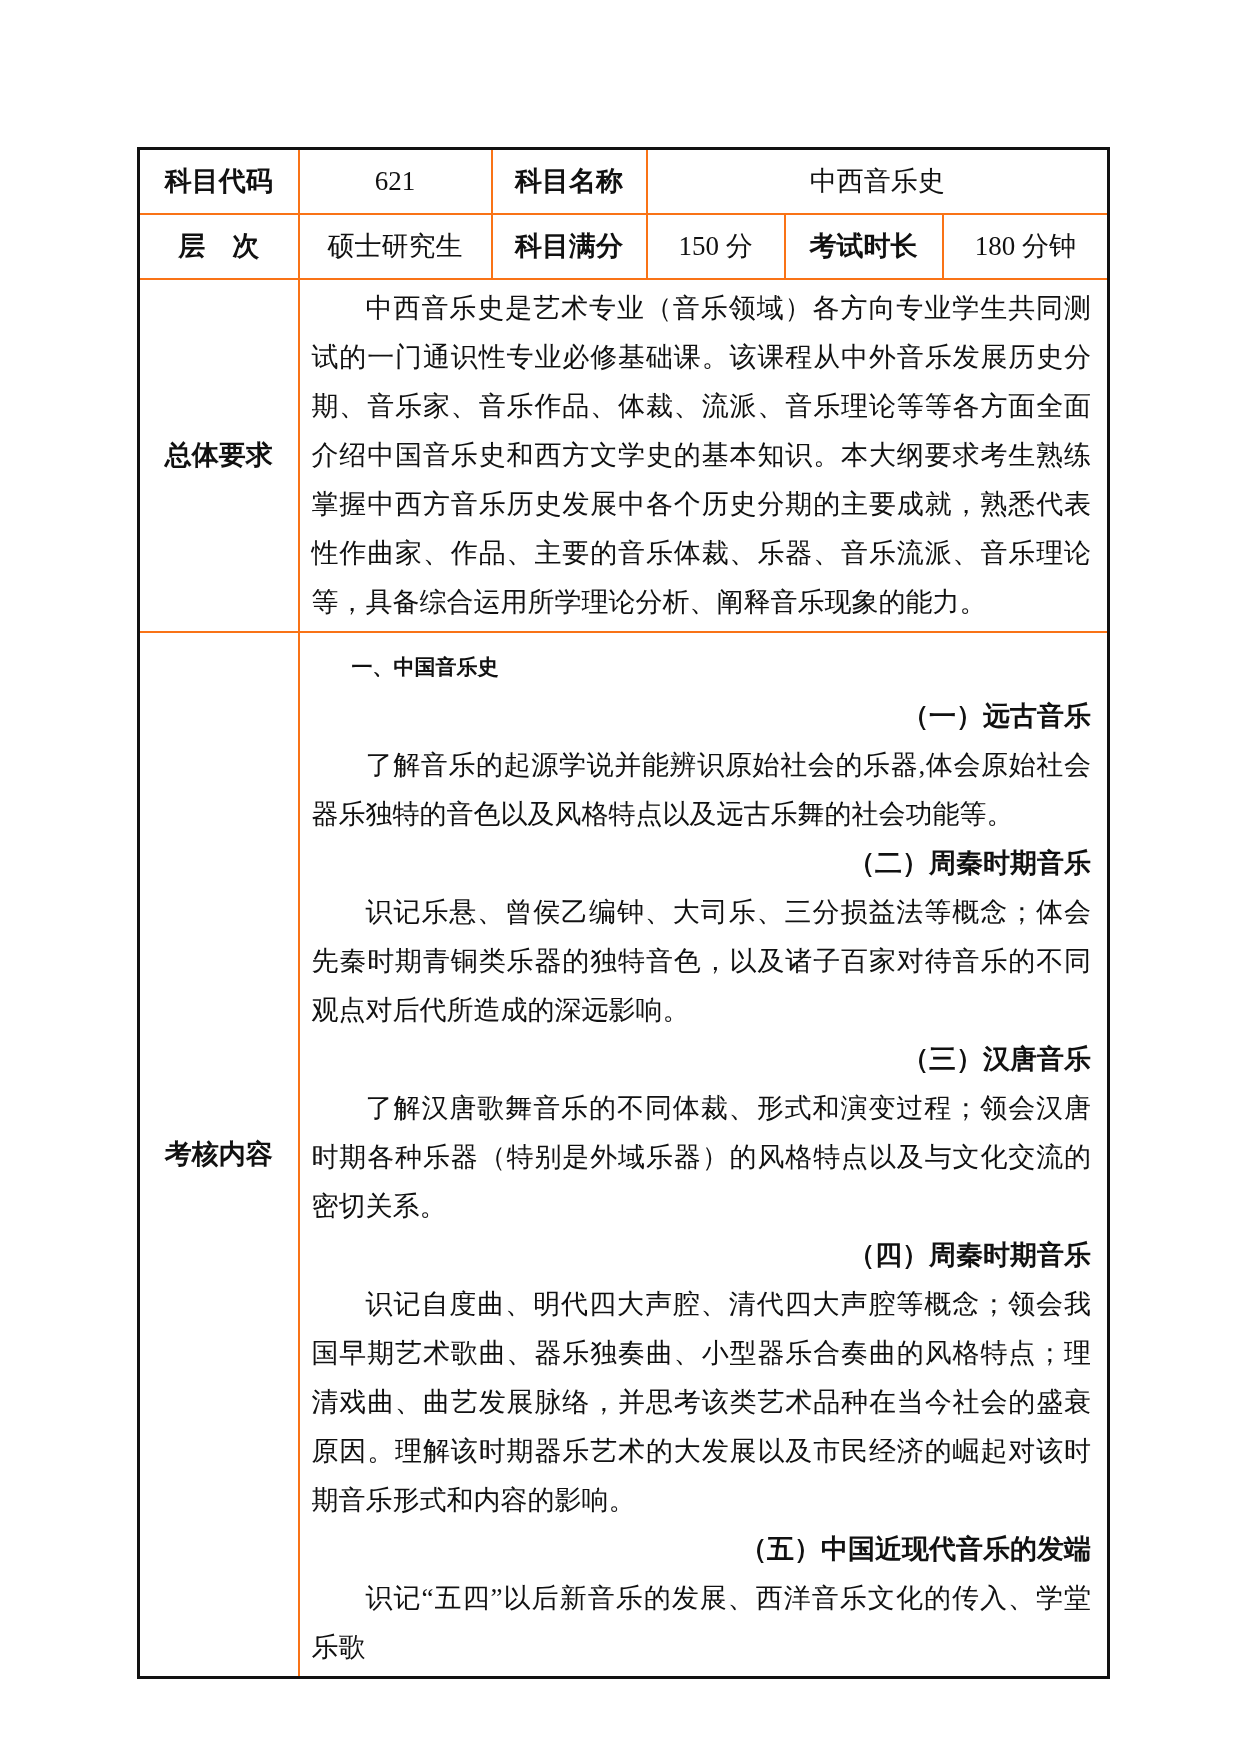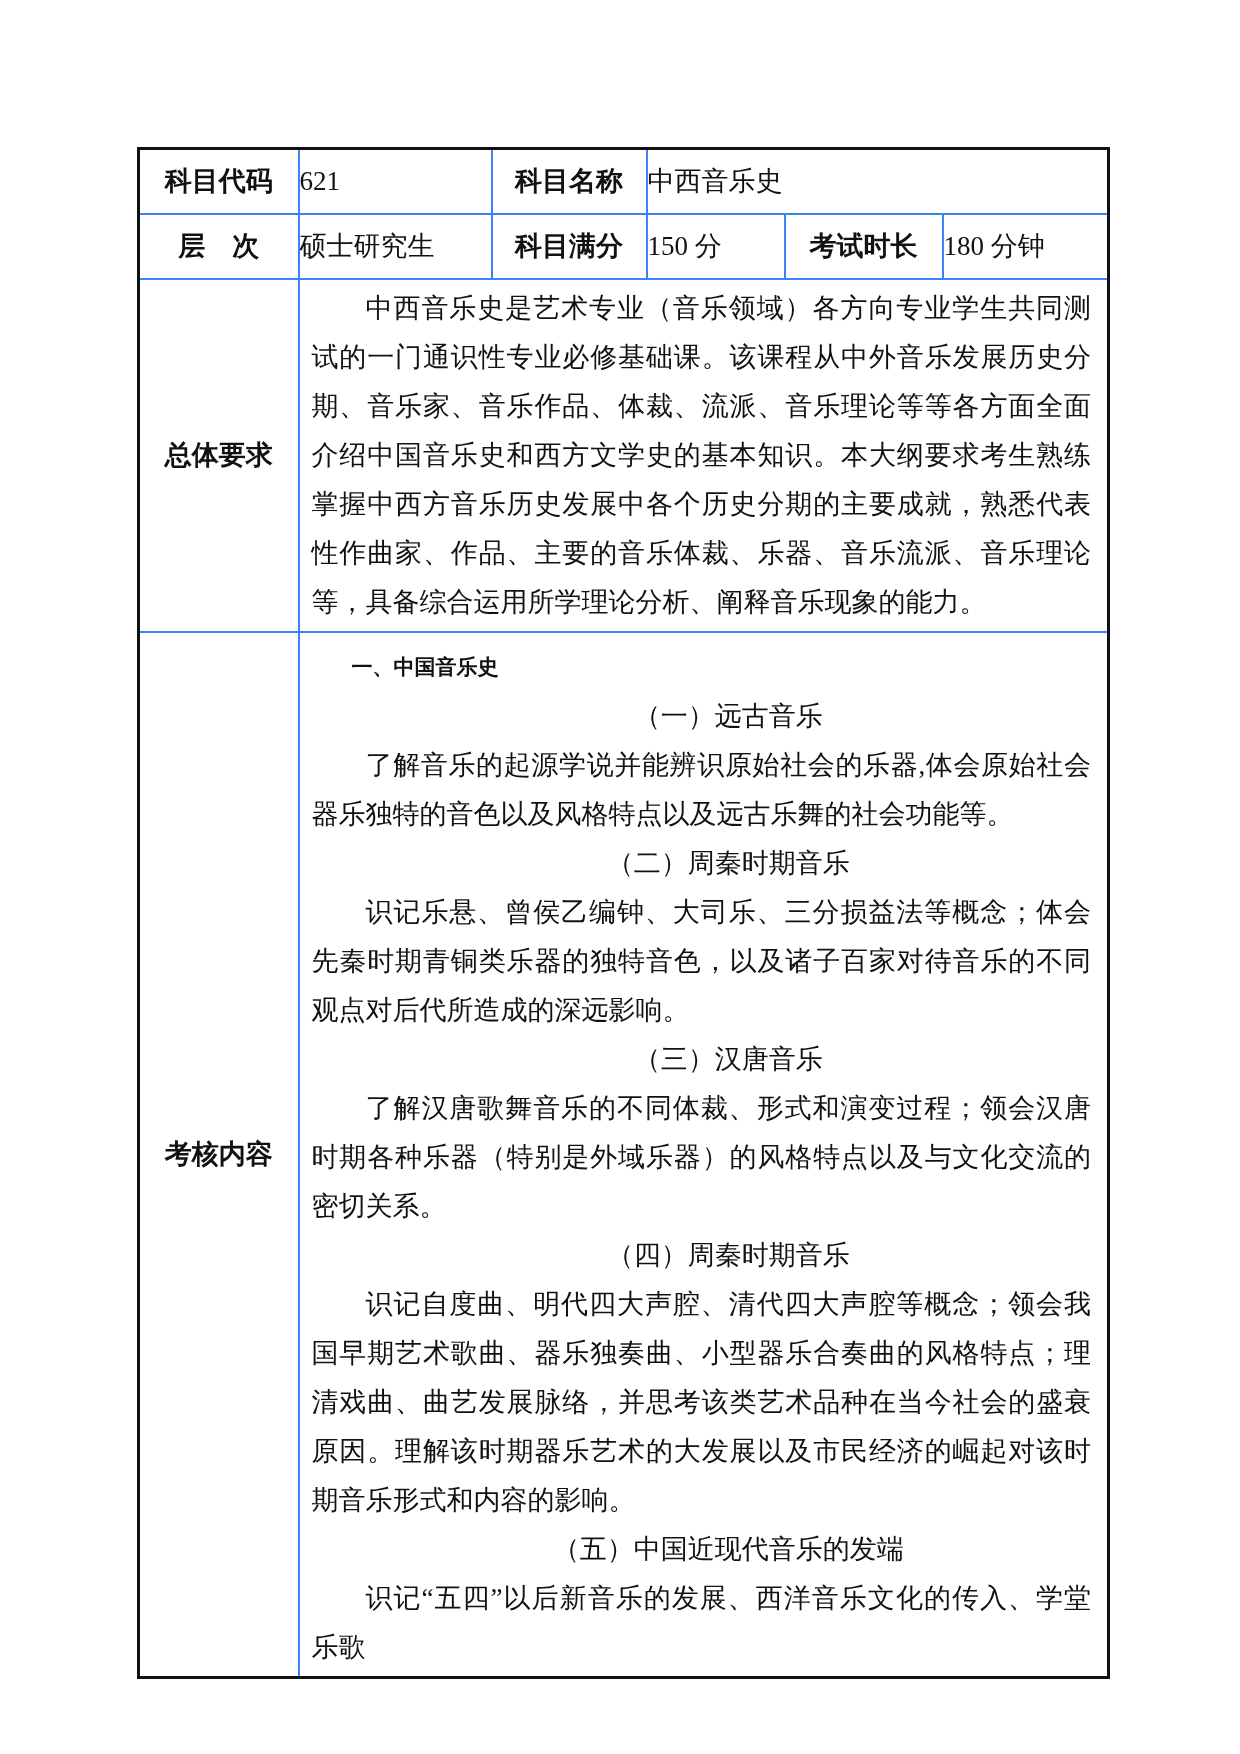--- a/index.html
+++ b/index.html
@@ -19,30 +19,31 @@
   table.doc-table {
     position: absolute;
     left: 137px;
     top: 147px;
     width: 970px;
     border-collapse: collapse;
     table-layout: fixed;
     border: 3px solid #111111;
   }
   table.doc-table td {
-    border: 2px solid #3b82f6;
+    border: 2px solid #f97316;
     vertical-align: middle;
     font-size: 27px;
     overflow: hidden;
   }
   td.label-cell {
     font-weight: bold;
     text-align: center;
   }
   td.value-cell {
+    text-align: center;
     font-weight: normal;
   }
   td.value-left {
     text-align: left;
     padding-left: 14px;
     font-weight: normal;
     font-size: 26px;
   }
   td.content-cell {
     vertical-align: top;
@@ -55,21 +56,22 @@
     padding: 10px 16px 4px 12px;
     font-size: 25px;
     line-height: 49px;
   }
   .para {
     text-indent: 2em;
     text-align: justify;
   }
   .sec-title {
     text-indent: 2em;
-    text-align: center;
+    text-align: right;
+    font-weight: bold;
   }
   .content-heading {
     font-weight: bold;
     font-size: 21px;
     text-indent: 1.9em;
     text-align: left;
   }
   .r1 td { height: 65px; }
   .r2 td { height: 65px; }
   .r3 td { height: 68px; }

